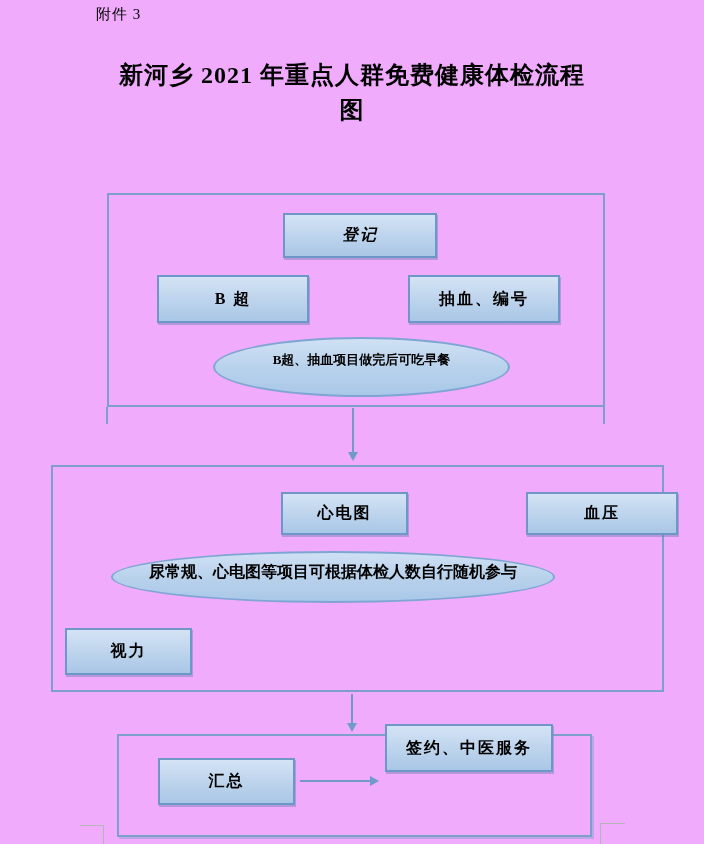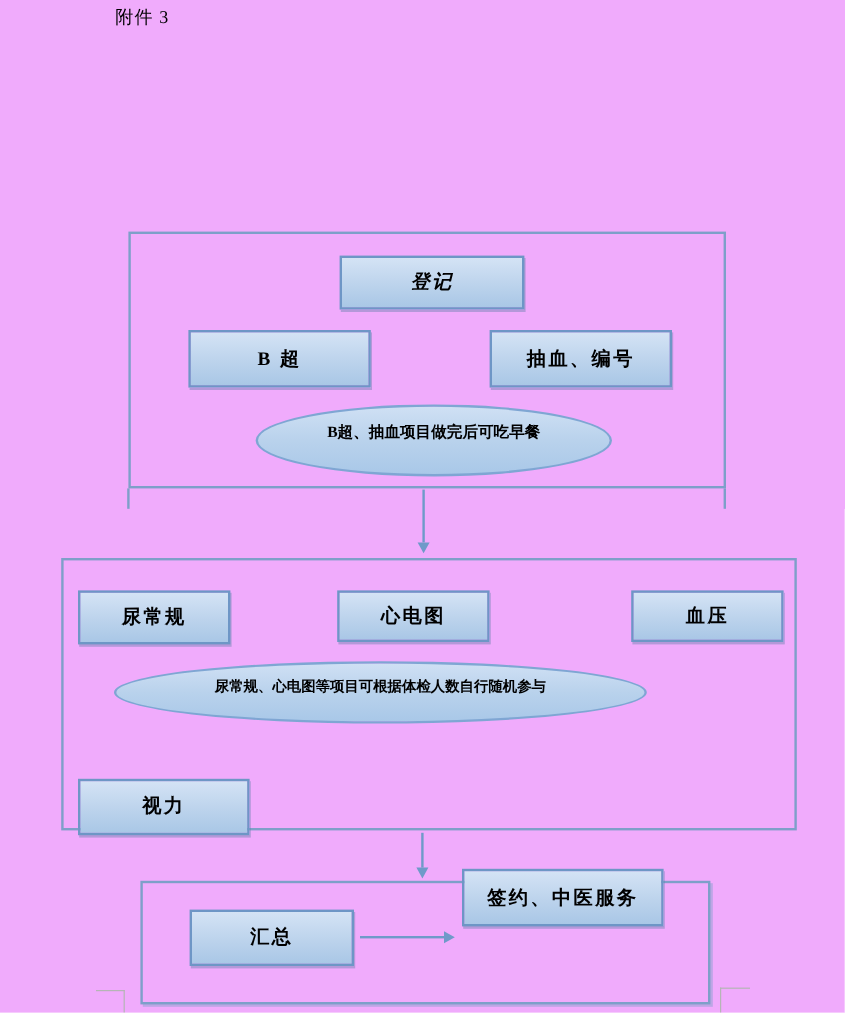--- a/index.html
+++ b/index.html
@@ -38,35 +38,35 @@
     background:linear-gradient(180deg,#d4e3f5 0%,#bcd3ec 55%,#a9c7e6 100%);
     box-shadow:1px 2px 0 rgba(90,125,165,.4);
     display:flex;align-items:center;justify-content:center;
     font-weight:bold;font-size:16px;letter-spacing:2px;
   }
   .b-register{left:283px;top:213px;width:154px;height:45px;font-style:italic;}
   .b-ultra{left:157px;top:275px;width:152px;height:48px;}
   .b-blood{left:408px;top:275px;width:152px;height:48px;}
   .b-urine{left:65px;top:492px;width:127px;height:45px;}
   .b-ecg{left:281px;top:492px;width:127px;height:43px;}
-  .b-bp{left:526px;top:492px;width:127px;height:43px;}
-  .b-vision{left:65px;top:649px;width:143px;height:47px;}
+  .b-bp{left:526px;top:492px;width:152px;height:43px;}
+  .b-vision{left:65px;top:628px;width:127px;height:47px;}
   .b-hw{left:295px;top:617px;width:333px;height:49px;font-size:16px;}
   .b-sum{left:158px;top:758px;width:137px;height:47px;text-align:right;}
   .b-sign{left:385px;top:724px;width:168px;height:48px;}
   
   .note{
     position:absolute;box-sizing:border-box;
     border:2px solid #7fa6d3;border-radius:50%;
     background:linear-gradient(180deg,#cfe0f4 0%,#b9d2ec 50%,#a9c8e8 100%);
     display:flex;align-items:center;justify-content:center;
     font-weight:bold;text-align:center;
   }
   .n1{left:213px;top:337px;width:297px;height:60px;font-size:13px;padding-bottom:14px;}
-  .n2{left:95px;top:551px;width:444px;height:52px;font-size:12px;padding-bottom:10px;}
+  .n2{left:111px;top:551px;width:444px;height:52px;font-size:16px;padding-bottom:10px;}
   
   .vline{position:absolute;width:2px;background:#6f9ac9;}
   .hline{position:absolute;height:2px;background:#6f9ac9;}
   .head-down{
     position:absolute;width:0;height:0;
     border-left:5px solid transparent;border-right:5px solid transparent;
     border-top:9px solid #6f9ac9;
   }
   .head-right{
     position:absolute;width:0;height:0;
@@ -84,35 +84,38 @@
   .mark-l{left:80px;top:825px;width:24px;height:19px;border-top:1px solid #b5b5b5;border-right:1px solid #b5b5b5;}
   .mark-r{left:600px;top:823px;width:25px;height:21px;border-top:1px solid #b5b5b5;border-left:1px solid #b5b5b5;}
 </style>
 </head>
 <body>
 
 <div class="page">
 
   <div class="attachment">附件 3</div>
 
+  <div class="title">
+    <div>新河乡 2021 年重点人群免费健康体检流程</div>
+    <div>图</div>
+  </div>
 
   <div class="container c1"></div>
   <div class="stub stub-l"></div>
   <div class="stub stub-r"></div>
 
   <div class="pbox b-register">登记</div>
   <div class="pbox b-blood">抽血、编号</div>
   <div class="pbox b-ultra">B 超</div>
   <div class="note n1">B超、抽血项目做完后可吃早餐</div>
 
   <div class="vline a1-line"></div>
   <div class="head-down a1-head"></div>
 
   <div class="container c2"></div>
-  <div class="pbox b-urine">尿常规</div>
   <div class="pbox b-ecg">心电图</div>
   <div class="pbox b-bp">血压</div>
   <div class="note n2">尿常规、心电图等项目可根据体检人数自行随机参与</div>
   <div class="pbox b-vision">视力</div>
 
   <div class="vline a2-line"></div>
   <div class="head-down a2-head"></div>
 
   <div class="container c3"></div>
   <div class="pbox b-sum">汇总</div>

